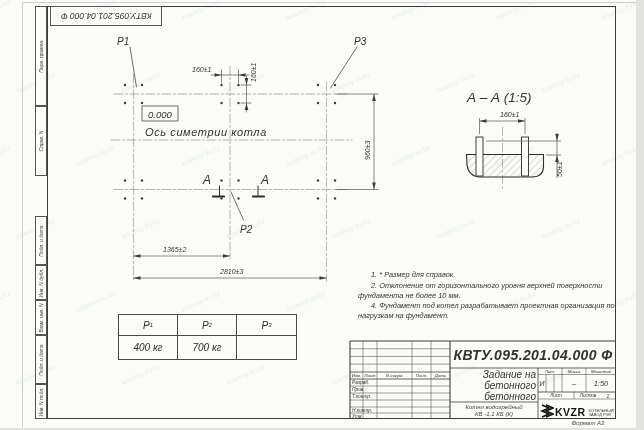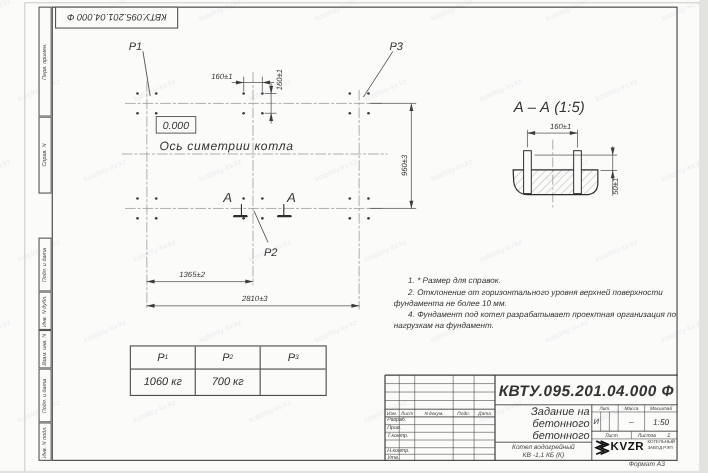--- a/index.html
+++ b/index.html
@@ -20,21 +20,21 @@
   svg text{font-family:"Liberation Sans",sans-serif;font-style:italic;fill:#333;}
   
   .ltable{left:118px;top:314px;width:179px;height:46px;border:1px solid #4a4a4a;box-sizing:border-box;
           display:grid;grid-template-columns:1fr 1fr 1fr;grid-template-rows:21px 1fr;}
   .ltable div{border-right:0.8px solid #4a4a4a;border-bottom:0.8px solid #4a4a4a;
               display:flex;align-items:center;justify-content:center;font-style:italic;font-size:10px;}
   .ltable div:nth-child(3n){border-right:none;}
   .ltable div:nth-child(n+4){border-bottom:none;}
   .ltable sub{font-size:6px;}
   
-  .notes{left:358px;top:250px;width:262px;}
+  .notes{left:358px;top:270px;width:262px;}
   .notes p{margin:0 0 1px 0;font-size:7.4px;font-style:italic;line-height:1.32;text-indent:13px;color:#333;}
   
   .tbt{position:absolute;font-style:italic;color:#333;display:flex;align-items:center;justify-content:center;
        white-space:nowrap;overflow:visible;}
   .fmt{left:556px;top:420px;width:64px;font-size:6px;font-style:italic;text-align:center;color:#444;}
 </style>
 </head>
 <body>
 
 <div id="app">
@@ -309,21 +309,21 @@
   <div class="tbt" style="left:562px;top:368px;width:24px;height:6.5px;font-size:4.3px;">Масса</div>
   <div class="tbt" style="left:586px;top:368px;width:30px;height:6.5px;font-size:4.3px;">Масштаб</div>
   <div class="tbt" style="left:538px;top:374px;width:8px;height:18px;font-size:7px;">И</div>
   <div class="tbt" style="left:562px;top:374px;width:24px;height:18px;font-size:8px;">–</div>
   <div class="tbt" style="left:586px;top:374px;width:30px;height:18px;font-size:7.5px;">1:50</div>
 
   <div class="tbt" style="left:538px;top:392px;width:36px;height:7px;font-size:4.5px;">Лист</div>
   <div class="tbt" style="left:574px;top:392px;width:28px;height:7px;font-size:4.5px;">Листов</div>
   <div class="tbt" style="left:601px;top:392px;width:14px;height:7px;font-size:5px;">1</div>
 
-  <div class="abs" style="left:540px;top:400px;width:76px;height:18px;display:flex;align-items:flex-start;">
+  <div class="abs" style="left:540px;top:400px;width:76px;height:18px;display:flex;align-items:flex-end;">
     <svg width="14" height="14" viewBox="0 0 14 14">
       <path d="M2,1 L9,4 L2,7 L9,10 L2,13" fill="none" stroke="#111" stroke-width="1.6"></path>
       <path d="M6,1 L13,4 L6,7 L13,10 L6,13" fill="none" stroke="#111" stroke-width="1.6"></path>
     </svg>
     <span style="font-size:10.5px;font-weight:bold;letter-spacing:0.5px;color:#111;margin-left:1px;">KVZR</span>
     <span style="font-size:4px;line-height:4.6px;color:#333;margin-left:3px;">
       <span style="display:block;">КОТЕЛЬНЫЙ</span>
       <span style="display:block;">ЗАВОД РЭП</span>
     </span>
   </div>
@@ -336,21 +336,21 @@
         <sub>1</sub>
       </div>
     <div>
         <span>P</span>
         <sub>2</sub>
       </div>
     <div>
         <span>P</span>
         <sub>3</sub>
       </div>
-    <div>1060 кг</div>
+    <div>400 кг</div>
     <div>700 кг</div>
   </div>
 
   <div class="abs notes">
     <p>1. * Размер для справок.</p>
     <p>2. Отклонение от горизонтального уровня верхней поверхности фундамента не более 10 мм.</p>
     <p>4. Фундамент под котел разрабатывает проектная организация по нагрузкам на фундамент.</p>
   </div>
 
 </div>

